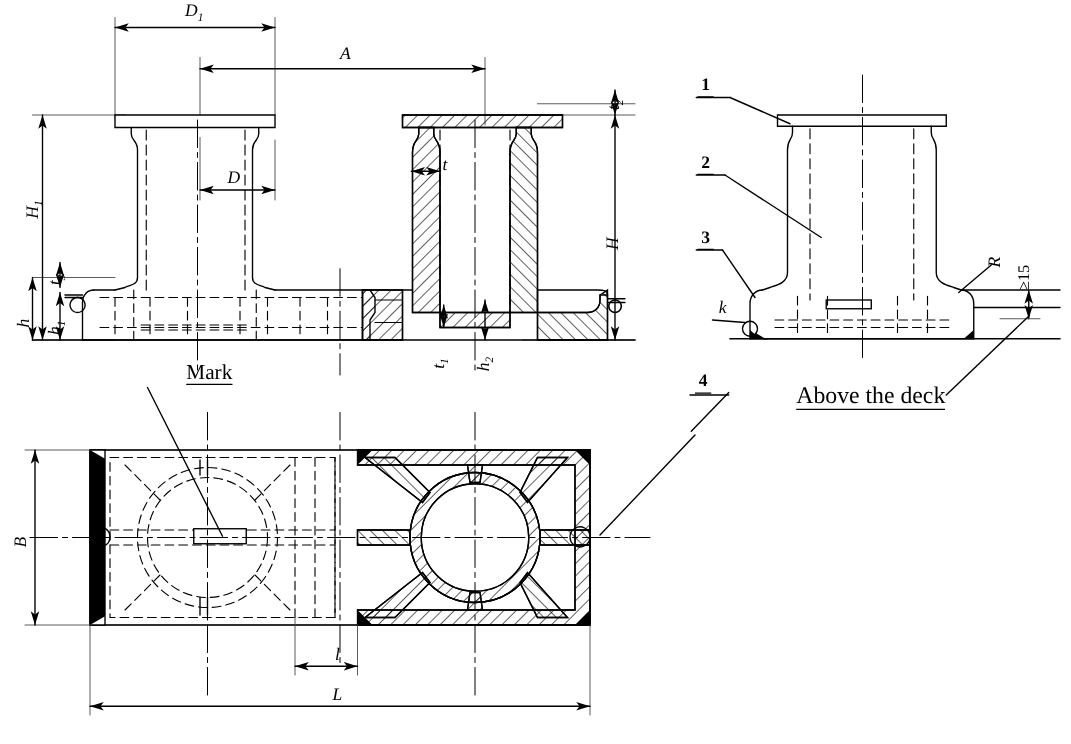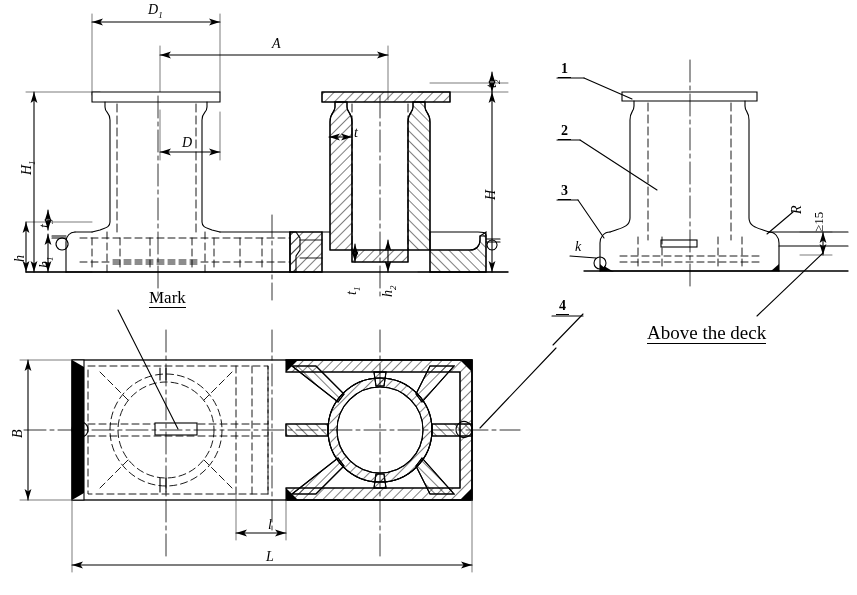--- a/index.html
+++ b/index.html
@@ -391,21 +391,21 @@
 </span>
 
 <span class="lbl vrt" style="left:790px;top:214px;">
   <span>R</span>
 </span>
 
 <span class="lbl vrt" style="left:812px;top:232px;font-style:normal;font-size:13px;">
   <span>≥15</span>
 </span>
 
-<span class="note" style="left:637px;top:323px;margin-left:10px;">
+<span class="note" style="left:637px;top:307px;">
   <span>Above the deck</span>
 </span>
 
 <span class="mark" style="left:118px;top:289px;">
   <span>Mark</span>
 </span>
 
 <span class="lbl vrt" style="left:11px;top:438px;">
   <span>B</span>
 </span>

